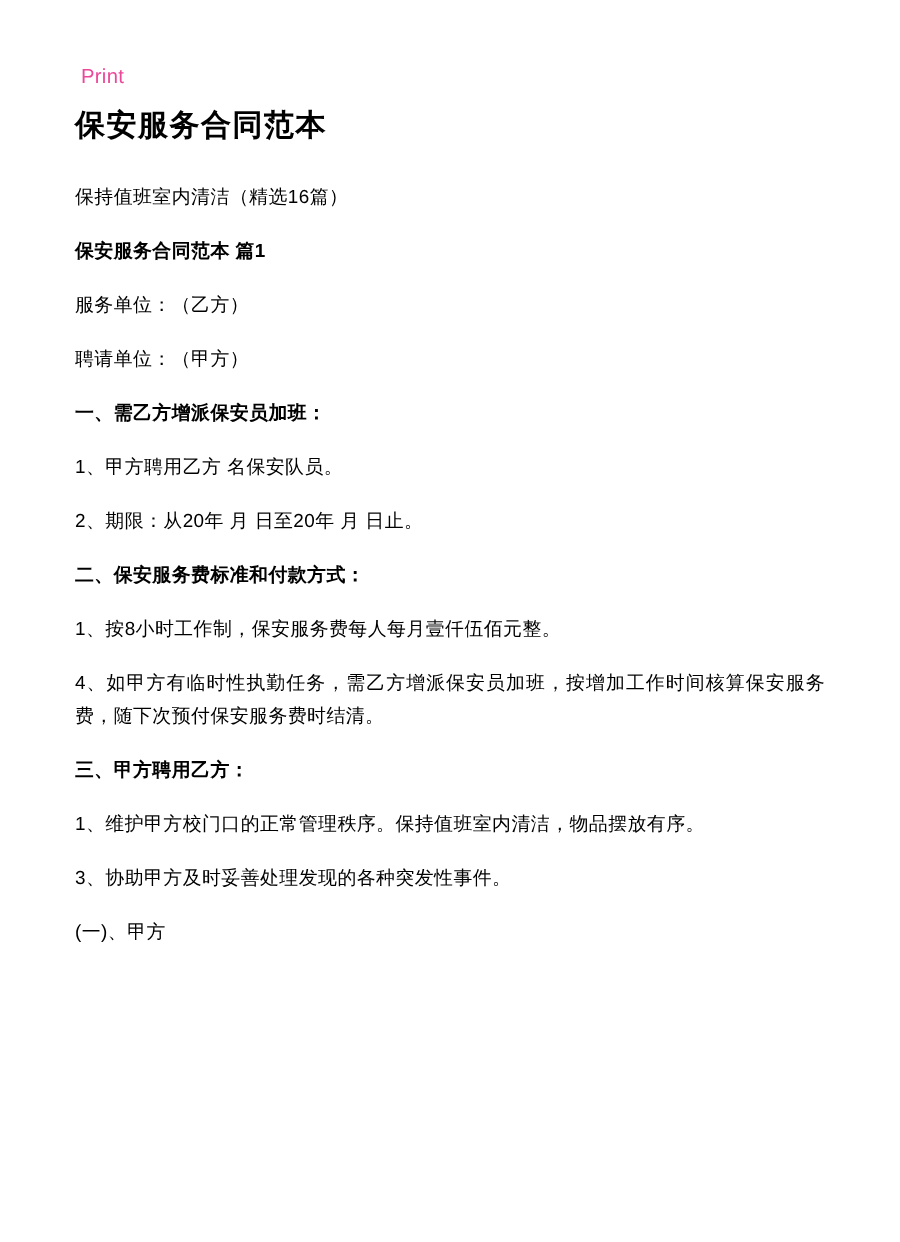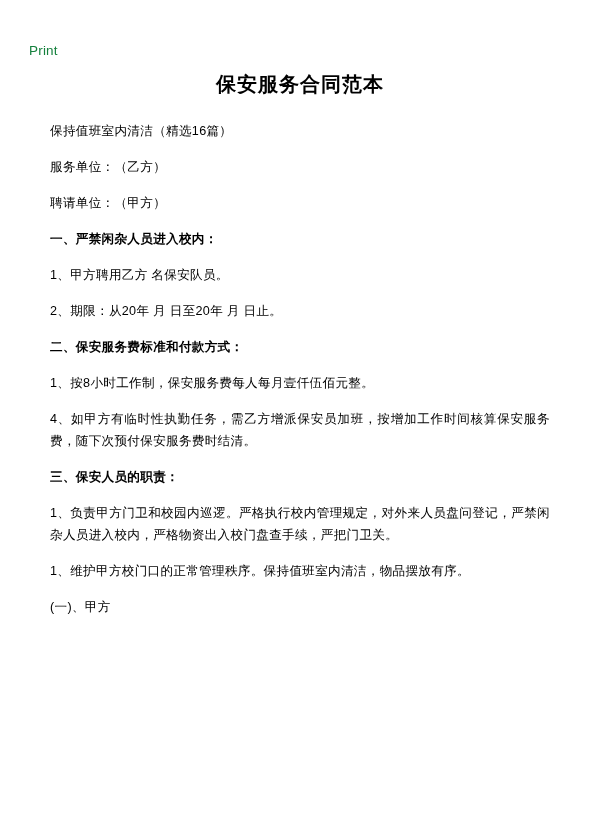--- a/index.html
+++ b/index.html
@@ -17,36 +17,35 @@
   .page {
     position: relative;
     width: 600px;
     height: 828px;
     box-sizing: border-box;
     padding: 0;
   }
   .print-link {
     position: absolute;
     top: 44px;
-    left: 29px;
+    left: 54px;
     font-size: 13.5px;
-    color: #15803d;
+    color: #ec4899;
     line-height: 1;
     letter-spacing: 0.2px;
     cursor: pointer;
   }
   .content {
     position: absolute;
     top: 70px;
     left: 50px;
     right: 50px;
     width: 500px;
   }
   .doc-title {
-    text-align: center;
     font-size: 20px;
     font-weight: bold;
     margin: 0 0 22px 0;
     letter-spacing: 1px;
     line-height: 1.4;
   }
   p {
     margin: 0 0 14px 0;
     font-size: 12.6px;
     line-height: 1.75;
@@ -61,28 +60,29 @@
 <body>
 
 <div class="page">
 
   <a class="print-link">Print</a>
 
   <div class="content">
     <h1 class="doc-title">保安服务合同范本</h1>
     <div id="paragraphs">
         <p class="">保持值班室内清洁（精选16篇）</p>
+        <p class="bold">保安服务合同范本 篇1</p>
         <p class="">服务单位：（乙方）</p>
         <p class="">聘请单位：（甲方）</p>
-        <p class="bold">一、严禁闲杂人员进入校内：</p>
+        <p class="bold">一、需乙方增派保安员加班：</p>
         <p class="">1、甲方聘用乙方 名保安队员。</p>
         <p class="">2、期限：从20年 月 日至20年 月 日止。</p>
         <p class="bold">二、保安服务费标准和付款方式：</p>
         <p class="">1、按8小时工作制，保安服务费每人每月壹仟伍佰元整。</p>
         <p class="">4、如甲方有临时性执勤任务，需乙方增派保安员加班，按增加工作时间核算保安服务费，随下次预付保安服务费时结清。</p>
-        <p class="bold">三、保安人员的职责：</p>
-        <p class="">1、负责甲方门卫和校园内巡逻。严格执行校内管理规定，对外来人员盘问登记，严禁闲杂人员进入校内，严格物资出入校门盘查手续，严把门卫关。</p>
+        <p class="bold">三、甲方聘用乙方：</p>
         <p class="">1、维护甲方校门口的正常管理秩序。保持值班室内清洁，物品摆放有序。</p>
+        <p class="">3、协助甲方及时妥善处理发现的各种突发性事件。</p>
         <p class="">(一)、甲方</p>
       </div>
   </div>
 
 </div>
 
 </body></html>

